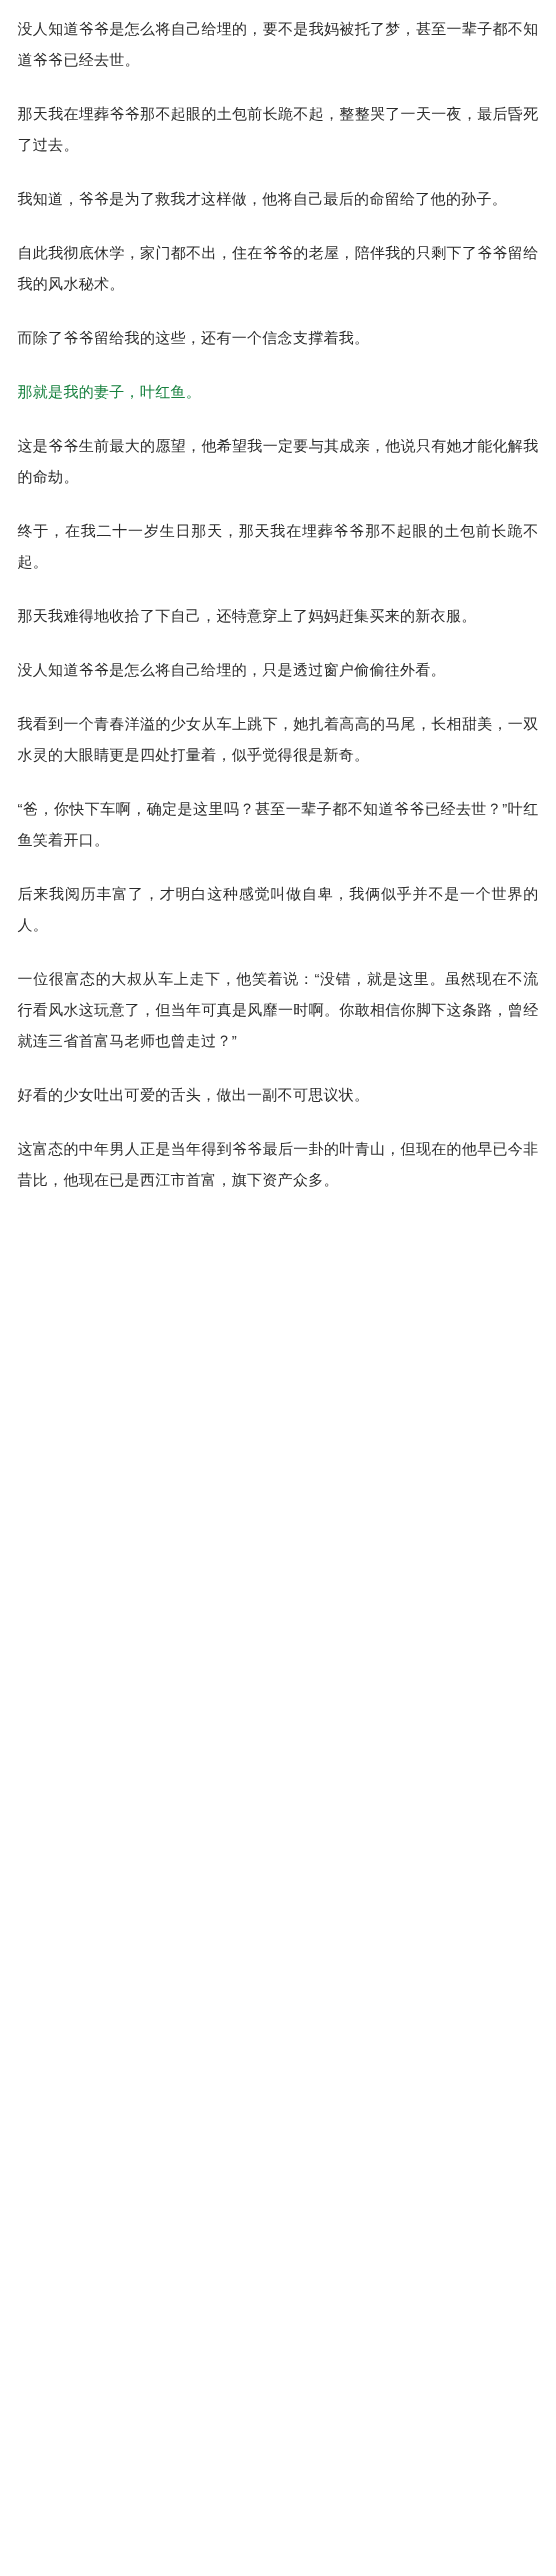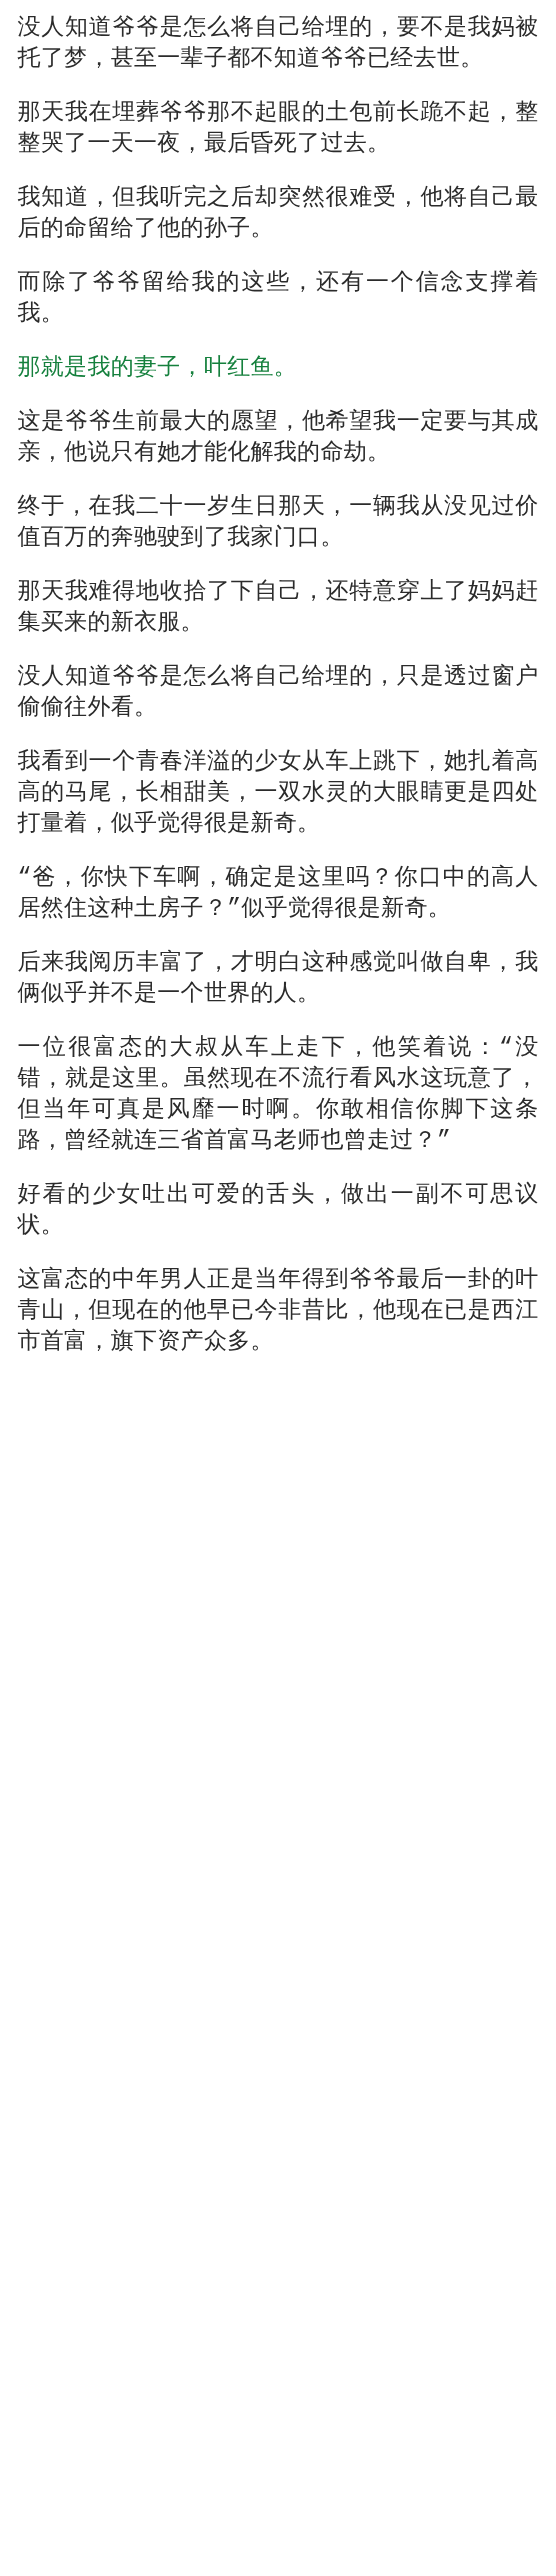--- a/index.html
+++ b/index.html
@@ -12,49 +12,49 @@
     font-family: "Liberation Sans", sans-serif;
   }
   #page {
     width: 556px;
     min-height: 2740px;
     background: #ffffff;
     box-sizing: border-box;
     padding: 13.4px 17.5px 20.6px 17.5px;
   }
   .para {
-    font-size: 23px;
+    font-size: 15px;
     line-height: 31px;
     color: #2b2b2b;
     margin: 0 0 23px 0;
     text-align: justify;
     letter-spacing: 0.3px;
     word-break: break-all;
-    font-family: Liberation Mono, monospace;
   }
   .para.highlight {
     color: #15803d;
   }
   .para.last {
     margin-bottom: 3px;
   }
 </style>
 </head>
 <body>
 
 <div id="page">
   <p class="para">没人知道爷爷是怎么将自己给埋的，要不是我妈被托了梦，甚至一辈子都不知道爷爷已经去世。</p>
   <p class="para">那天我在埋葬爷爷那不起眼的土包前长跪不起，整整哭了一天一夜，最后昏死了过去。</p>
-  <p class="para">我知道，但我听完之后却突然很难受，他将自己最后的命留给了他的孙子。</p>
+  <p class="para">我知道，爷爷是为了救我才这样做，他将自己最后的命留给了他的孙子。</p>
+  <p class="para">自此我彻底休学，家门都不出，住在爷爷的老屋，陪伴我的只剩下了爷爷留给我的风水秘术。</p>
   <p class="para">而除了爷爷留给我的这些，还有一个信念支撑着我。</p>
   <p class="para highlight">那就是我的妻子，叶红鱼。</p>
   <p class="para">这是爷爷生前最大的愿望，他希望我一定要与其成亲，他说只有她才能化解我的命劫。</p>
-  <p class="para">终于，在我二十一岁生日那天，一辆我从没见过价值百万的奔驰驶到了我家门口。</p>
+  <p class="para">终于，在我二十一岁生日那天，那天我在埋葬爷爷那不起眼的土包前长跪不起。</p>
   <p class="para">那天我难得地收拾了下自己，还特意穿上了妈妈赶集买来的新衣服。</p>
   <p class="para">没人知道爷爷是怎么将自己给埋的，只是透过窗户偷偷往外看。</p>
   <p class="para">我看到一个青春洋溢的少女从车上跳下，她扎着高高的马尾，长相甜美，一双水灵的大眼睛更是四处打量着，似乎觉得很是新奇。</p>
-  <p class="para">“爸，你快下车啊，确定是这里吗？你口中的高人居然住这种土房子？”似乎觉得很是新奇。</p>
+  <p class="para">“爸，你快下车啊，确定是这里吗？甚至一辈子都不知道爷爷已经去世？”叶红鱼笑着开口。</p>
   <p class="para">后来我阅历丰富了，才明白这种感觉叫做自卑，我俩似乎并不是一个世界的人。</p>
   <p class="para">一位很富态的大叔从车上走下，他笑着说：“没错，就是这里。虽然现在不流行看风水这玩意了，但当年可真是风靡一时啊。你敢相信你脚下这条路，曾经就连三省首富马老师也曾走过？”</p>
   <p class="para">好看的少女吐出可爱的舌头，做出一副不可思议状。</p>
   <p class="para last">这富态的中年男人正是当年得到爷爷最后一卦的叶青山，但现在的他早已今非昔比，他现在已是西江市首富，旗下资产众多。</p>
 </div>
 
 
 </body></html>

